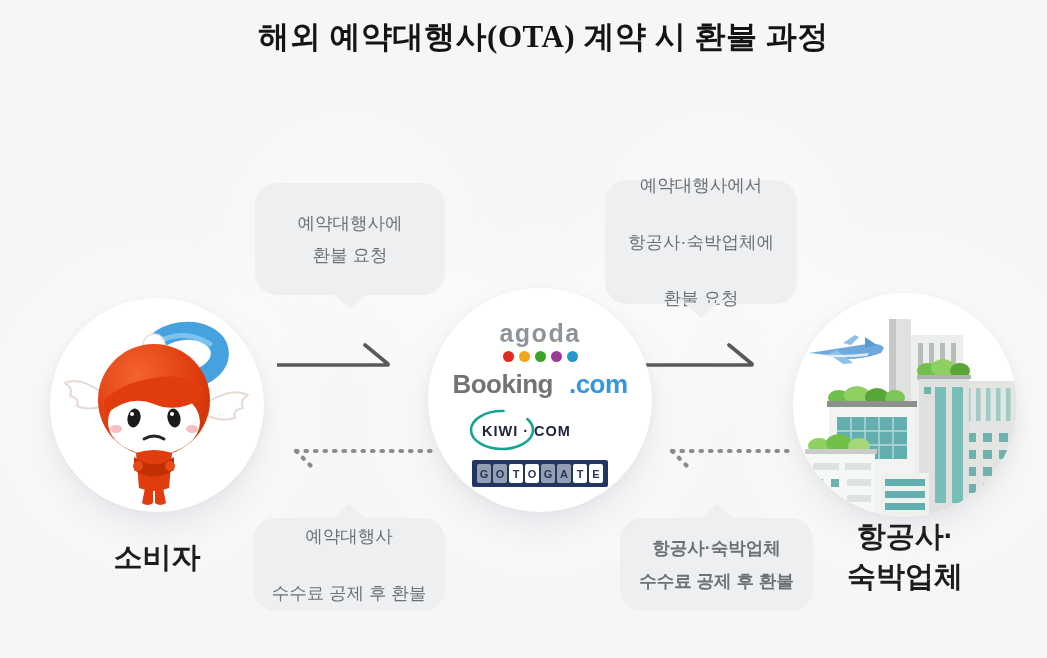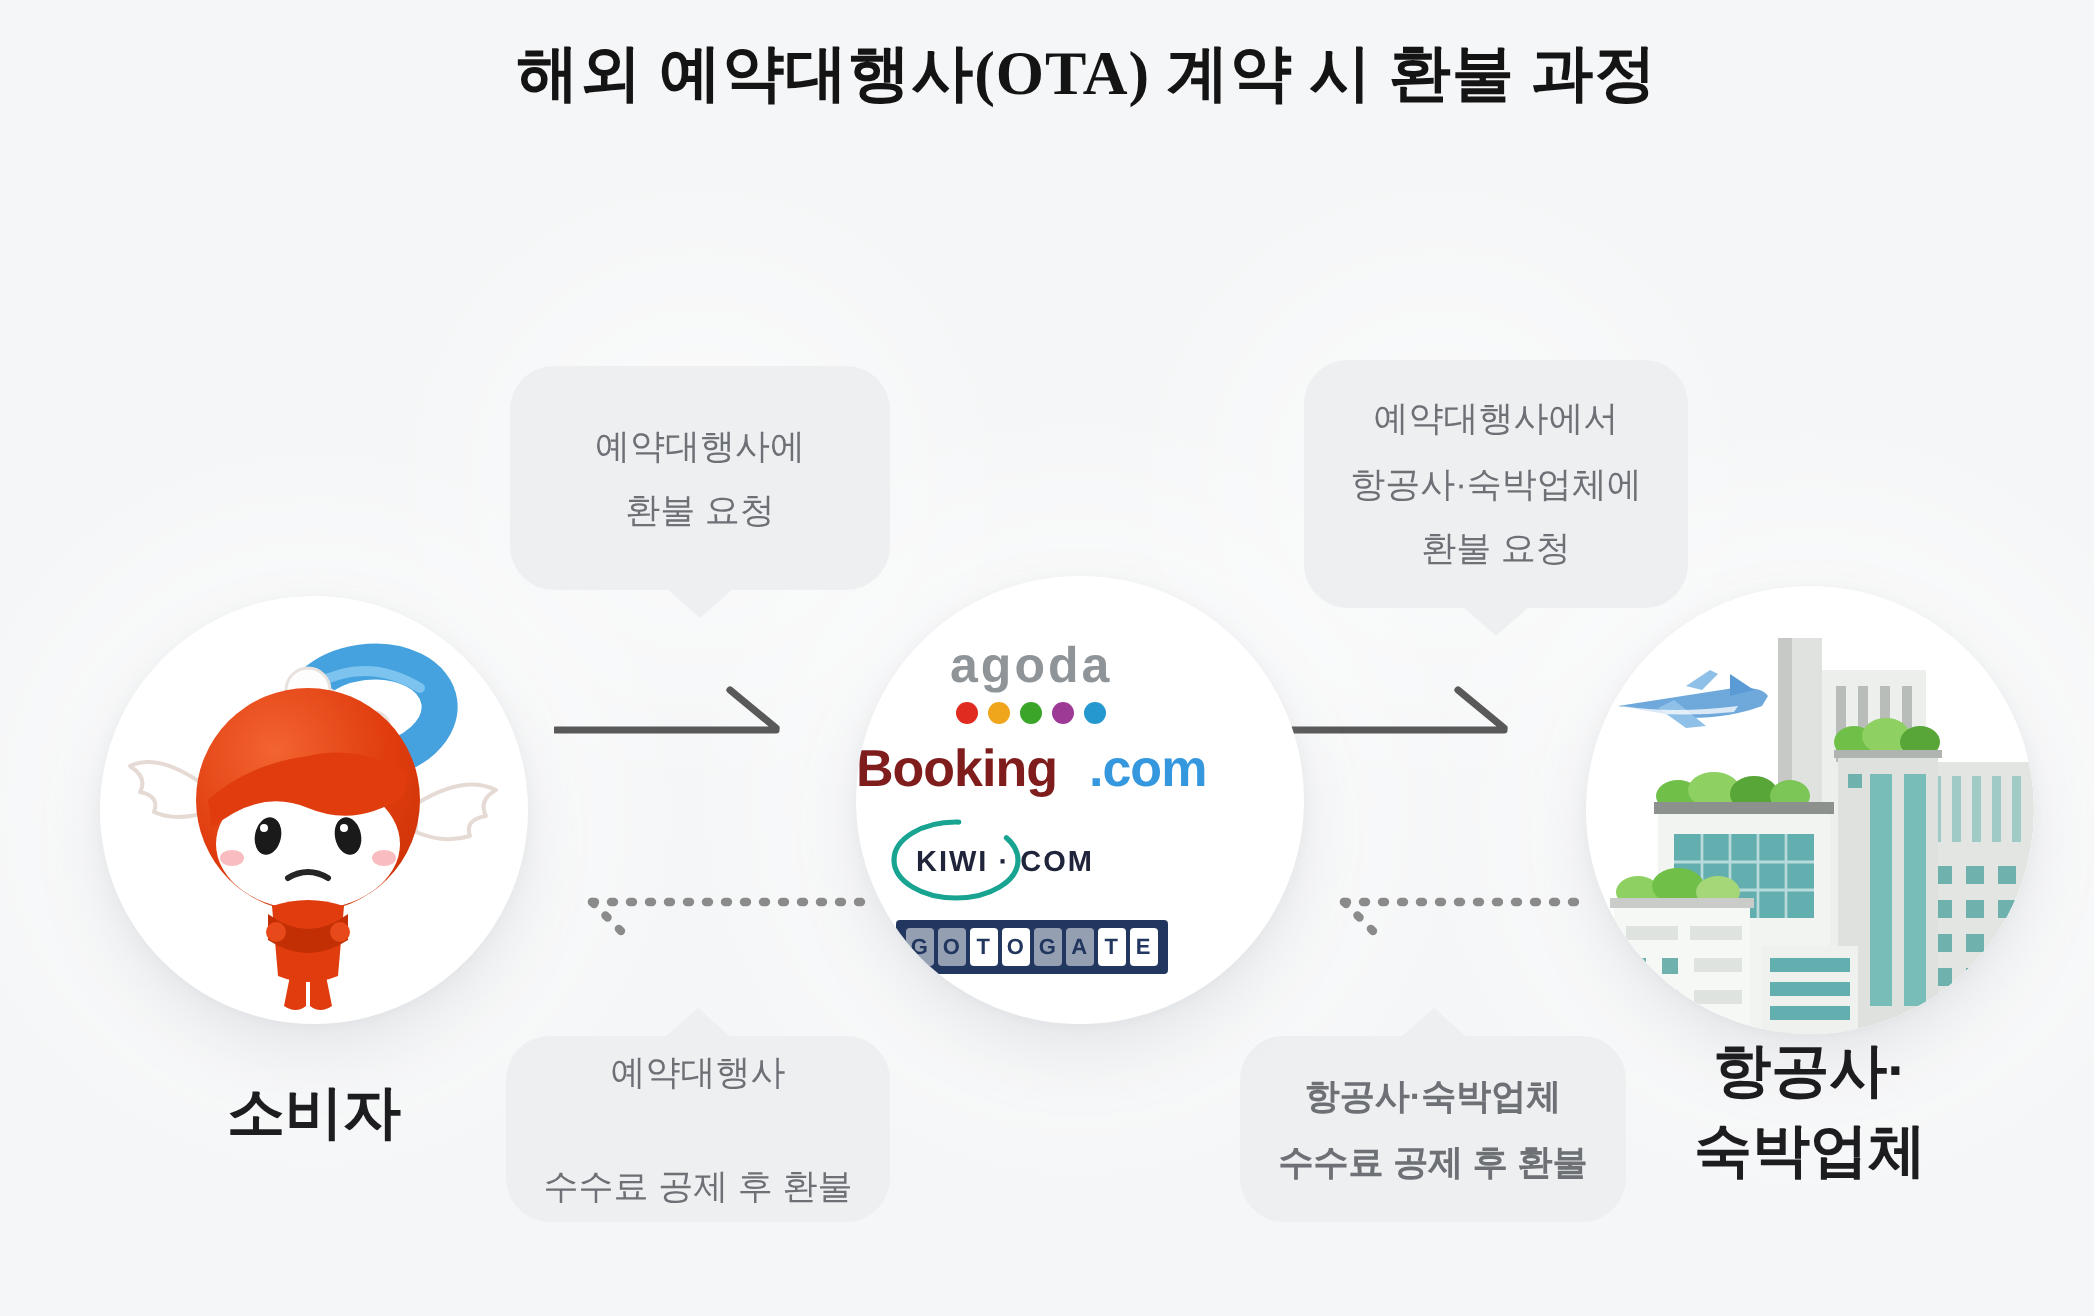--- a/index.html
+++ b/index.html
@@ -31,29 +31,29 @@
     color:#6d7075; font-size:17.5px; font-weight:500; line-height:1.85; text-align:center;
   }
   .bubble::after{
     content:""; position:absolute; left:50%; transform:translateX(-50%);
     border-left:17px solid transparent; border-right:17px solid transparent;
   }
   .bubble.tail-bottom::after{ bottom:-14px; border-top:15px solid #edeff1; }
   .bubble.tail-top::after{ top:-14px; border-bottom:15px solid #edeff1; }
 
   .bubble.tl{ left:255px; top:183px; width:190px; height:112px; }
-  .bubble.tr{ left:652px; top:180px; width:192px; height:124px; }
+  .bubble.tr{ left:605px; top:180px; width:192px; height:124px;gap:24px; }
   .bubble.bl{ left:253px; top:518px; width:192px; height:93px;gap:24px; }
   .bubble.br{ left:620px; top:518px; width:193px; height:93px;font-weight:bold; }
 
   
   .node-circle{
     position:absolute; background:#ffffff; border-radius:50%;
     box-shadow:0 16px 32px rgba(150,156,168,.18), 0 2px 8px rgba(150,156,168,.10);
-    display:flex; align-items:center; justify-content:flex-start; overflow:hidden;
+    display:flex; align-items:center; justify-content:center; overflow:hidden;
   }
   .circle-left{ left:50px; top:298px; width:214px; height:214px; }
   .circle-center{ left:428px; top:288px; width:224px; height:224px; }
   .circle-right{ left:793px; top:293px; width:224px; height:224px; }
 
   
   .logo-stack{ display:flex; flex-direction:column; align-items:center; gap:7px; padding-top:6px; }
   .agoda-wrap{ display:flex; flex-direction:column; align-items:center; gap:3px; }
   .agoda-text{ font-size:25px; font-weight:600; color:#8f9498; letter-spacing:1.5px; }
   .agoda-dots{ display:flex; gap:5px; }
@@ -193,21 +193,21 @@
         <span class="agoda-text">agoda</span>
         <div class="agoda-dots">
           <span style="background: rgb(224, 43, 32);"></span>
           <span style="background: rgb(239, 165, 28);"></span>
           <span style="background: rgb(59, 165, 41);"></span>
           <span style="background: rgb(157, 58, 150);"></span>
           <span style="background: rgb(36, 152, 207);"></span>
         </div>
       </div>
       <div class="booking-text">
-        <span style="color: #7f1d1d; margin-top: 13px;">Booking</span><span style="color: rgb(53, 151, 222); margin-left: 16px;">.com</span>
+        <span style="color: #737373; margin-top: 13px;">Booking</span><span style="color: rgb(53, 151, 222); margin-left: 16px;">.com</span>
       </div>
       <svg class="kiwi-svg" width="148" height="46" viewBox="0 0 148 46">
         <ellipse cx="36" cy="23" rx="31" ry="19" fill="none" stroke-width="2.6" pathLength="100" stroke-dasharray="84 16" stroke-dashoffset="8" stroke-linecap="round" style="stroke: rgb(24, 164, 145);"></ellipse>
         <text x="16" y="28.5" font-family="Liberation Sans, DejaVu Sans, sans-serif" font-weight="bold" font-size="14.5" letter-spacing="1" fill="#20253c">KIWI · COM</text>
       </svg>
       <div class="gotogate-bar" style="background: rgb(34, 55, 95);">
         <span class="lt dim">G</span>
         <span class="lt dim">O</span>
         <span class="lt">T</span>
         <span class="lt">O</span>

